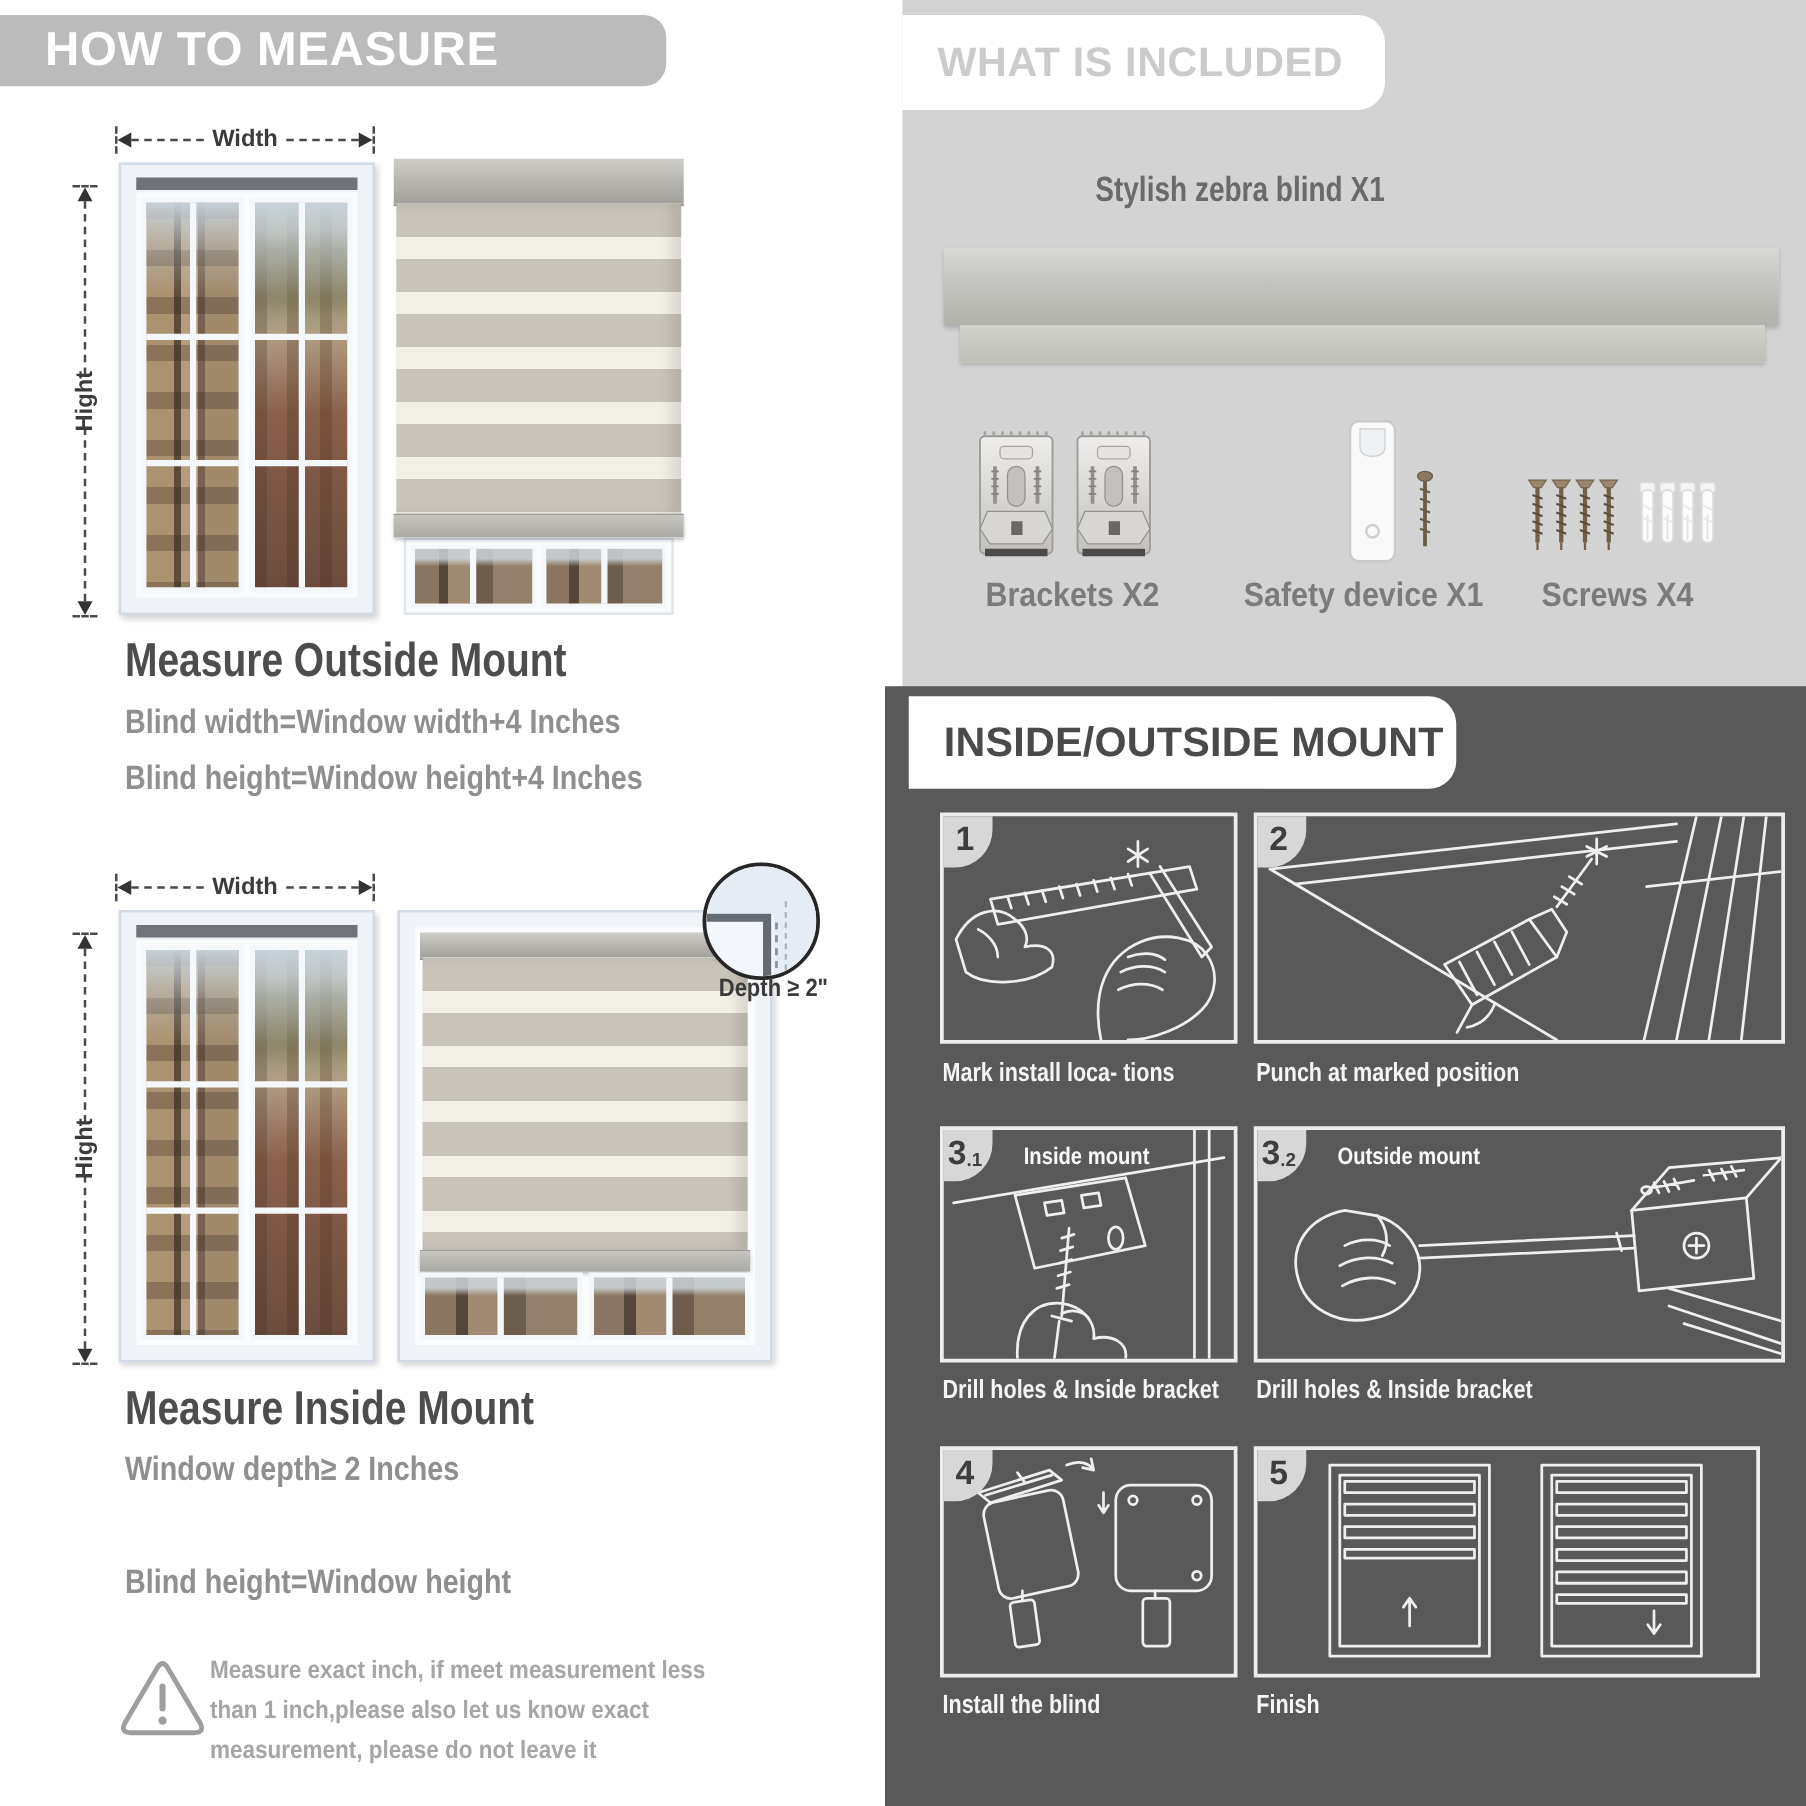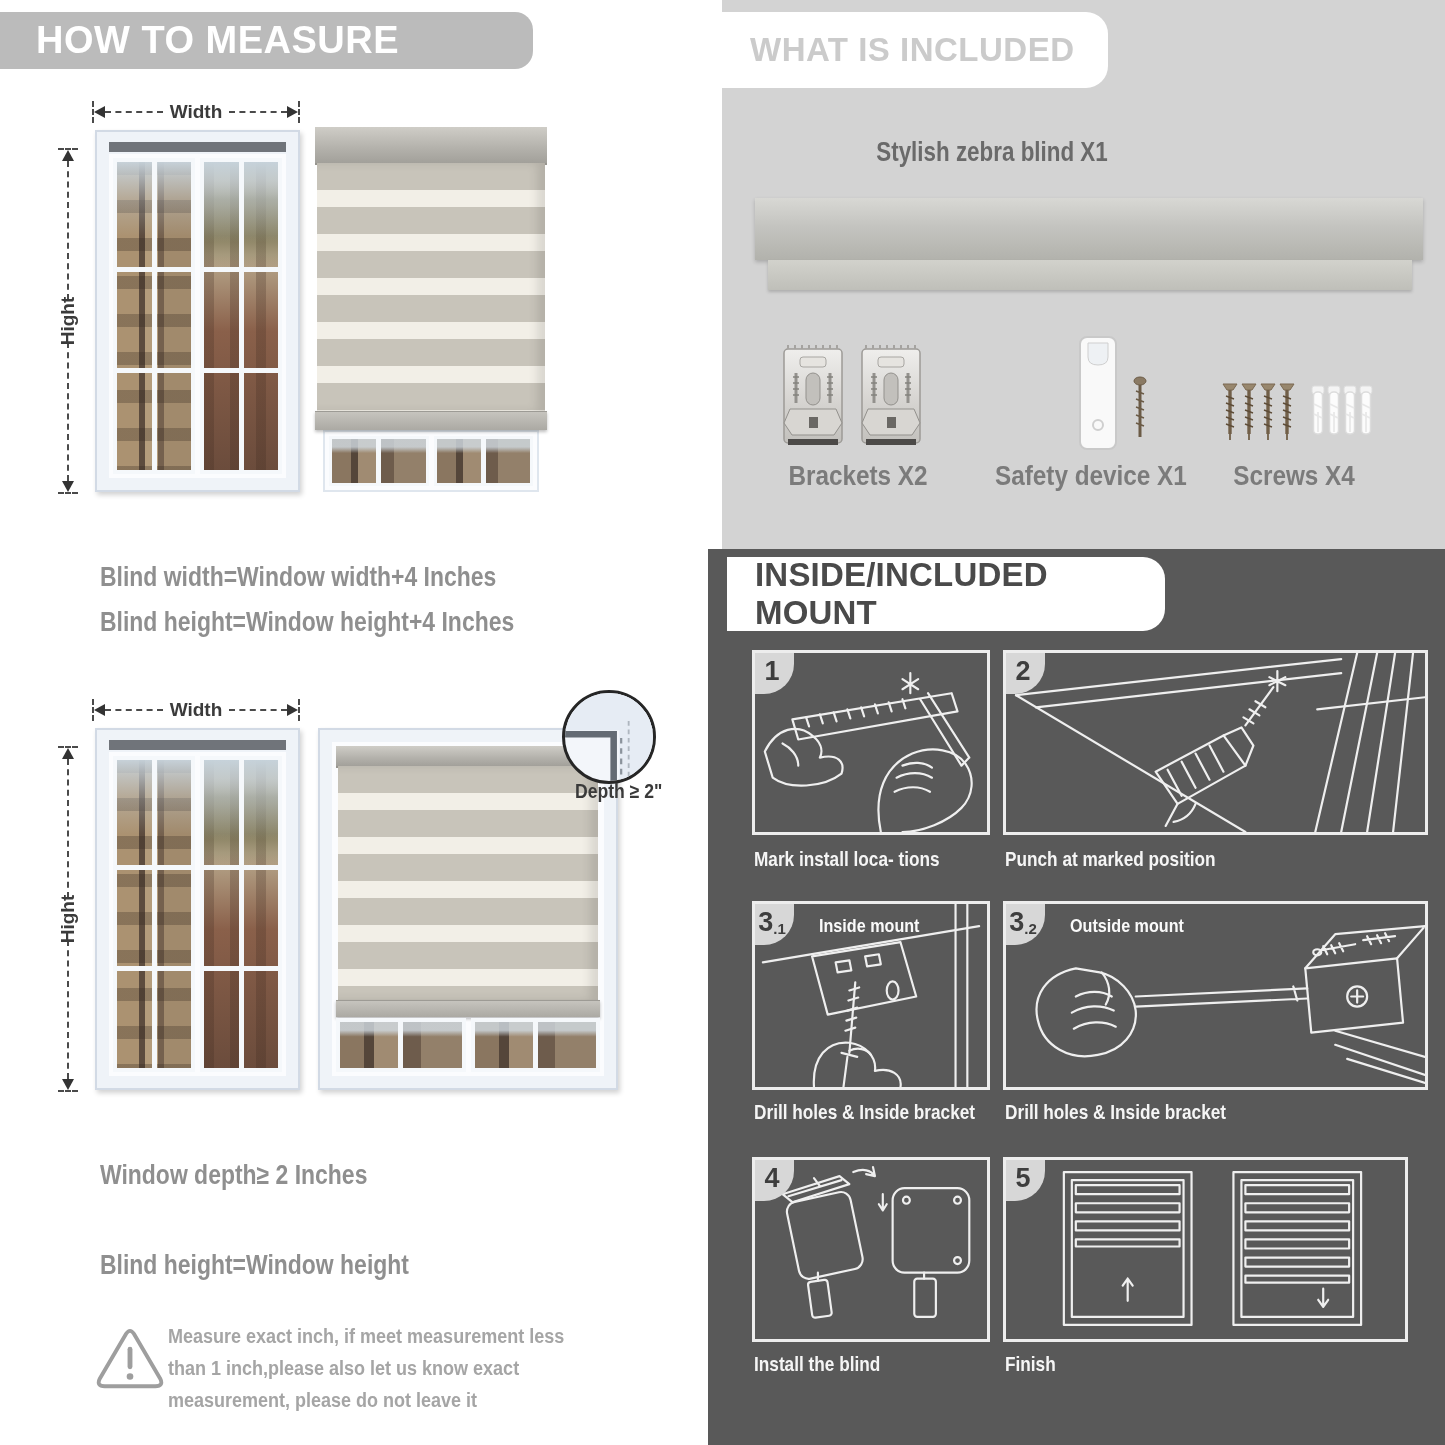--- a/index.html
+++ b/index.html
@@ -140,20 +140,23 @@
         </div>
       <div class="door dStreet">
           <div class="muntin-v"></div>
         </div>
     </div>
     <div class="zcassette" style="top:0;height:36px;"></div>
     <div class="zstripes" style="top:36px;bottom:80px;"></div>
     <div class="zrail" style="bottom:62px;height:18px;"></div>
   </div>
 
+  <div class="sec-title" style="left:100px;top:508px;">
+    <span class="cx82">Measure Outside Mount</span>
+  </div>
   <div class="formula" style="left:100px;top:562px;">
     <span class="cx85">Blind width=Window width+4 Inches</span>
   </div>
   <div class="formula" style="left:100px;top:607px;">
     <span class="cx85">Blind height=Window height+4 Inches</span>
   </div>
 
   <div class="harrow" style="left:92px;top:698px;width:208px;">
     <span class="endbar"></span>
       <span class="tri l"></span>
@@ -211,20 +214,23 @@
       <rect x="58" y="0" width="36" height="94" fill="#e6ecf4"></rect>
       <path d="M0,44 L52,44 L52,94" stroke="#646b73" stroke-width="7" fill="none"></path>
       <path d="M60,48 L60,94" stroke="#8b939c" stroke-width="2.4" stroke-dasharray="6 5" fill="none"></path>
       <path d="M68,30 L68,94" stroke="#aeb6bf" stroke-width="2" stroke-dasharray="5 4" fill="none"></path>
     </svg>
   </div>
   <div class="depth-label" style="left:575px;top:780px;">
     <span>Depth ≥ 2"</span>
   </div>
 
+  <div class="sec-title" style="left:100px;top:1106px;">
+    <span class="cx82">Measure Inside Mount</span>
+  </div>
   <div class="formula" style="left:100px;top:1160px;">
     <span class="cx85">Window depth≥ 2 Inches</span>
   </div>
   <div class="formula" style="left:100px;top:1250px;">
     <span class="cx85">Blind height=Window height</span>
   </div>
 
   <svg class="warn-svg" style="left:96px;top:1322px;" width="68" height="74" viewBox="0 0 70 64">
     <path d="M31,6 Q35,0 39,6 L66,52 Q70,60 61,60 L9,60 Q0,60 4,52 Z" fill="none" stroke="#9e9e9e" stroke-width="4" stroke-linejoin="round"></path>
     <line x1="35" y1="22" x2="35" y2="40" stroke="#9e9e9e" stroke-width="5" stroke-linecap="round"></line>
@@ -297,21 +303,21 @@
         <use href="#anc" x="146"></use>
     </svg>
 
     <div class="item-label" style="left:56px;top:461px;width:160px;">Brackets X2</div>
     <div class="item-label" style="left:263px;top:461px;width:200px;">Safety device X1</div>
     <div class="item-label" style="left:492px;top:461px;width:160px;">Screws X4</div>
   </div>
 
   <div class="panel-dark" style="left:708px;top:549px;width:737px;height:896px;">
     <div class="hdr-bar white-hdr2" style="left:19px;top:8px;width:410px;height:74px;">
-      <span>INSIDE/INCLUDED MOUNT</span>
+      <span>INSIDE/OUTSIDE MOUNT</span>
     </div>
 
     <div class="step" style="left:44px;top:101px;width:238px;height:185px;">
       <svg class="art" viewBox="0 0 236 178" preserveAspectRatio="none">
         <path d="M38,66 L200,40 L206,58 L44,86 Z"></path>
         <path d="M52,64 l3,9 M66,61 l3,9 M80,59 l3,9 M94,56 l3,9 M108,54 l3,9 M122,51 l3,9 M136,49 l3,9 M150,46 l3,9"></path>
         <path d="M150,26 l16,10 M158,20 v20 M150,36 l16,-10"></path>
         <path d="M168,46 L210,112 M176,40 L218,104 M210,112 L218,104"></path>
         <path d="M10,98 C22,74 44,70 58,82 C66,88 70,96 66,104 C84,100 92,108 88,120 C70,134 34,136 18,124 Z"></path>
         <path d="M28,90 C36,94 44,102 44,112"></path>

